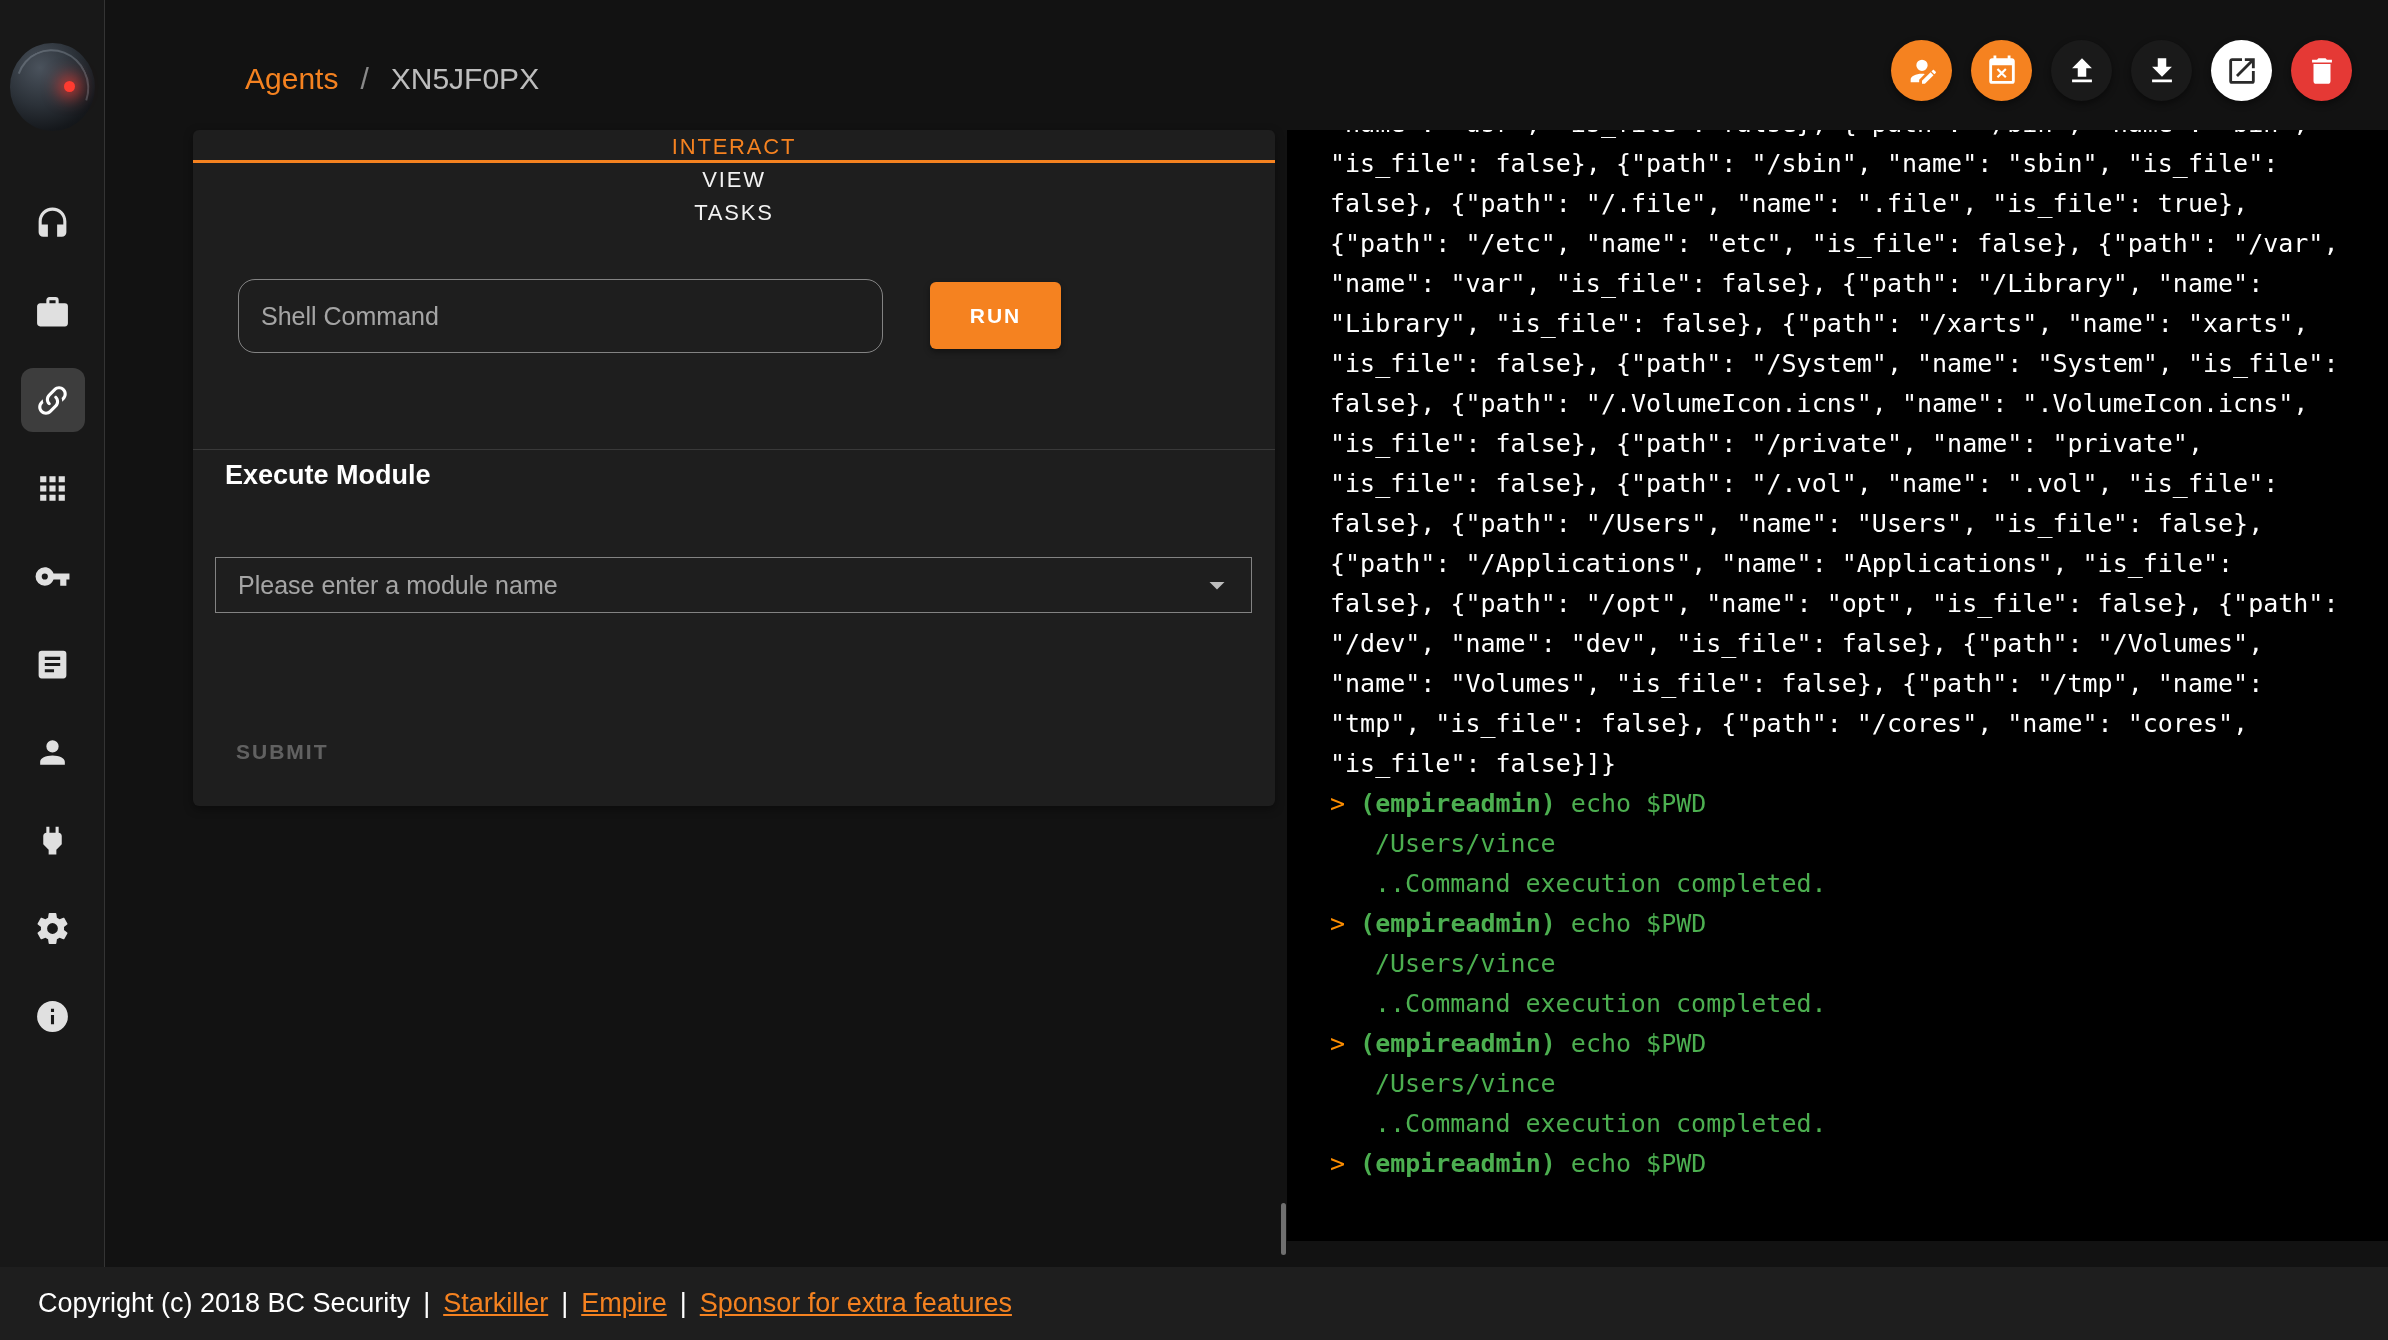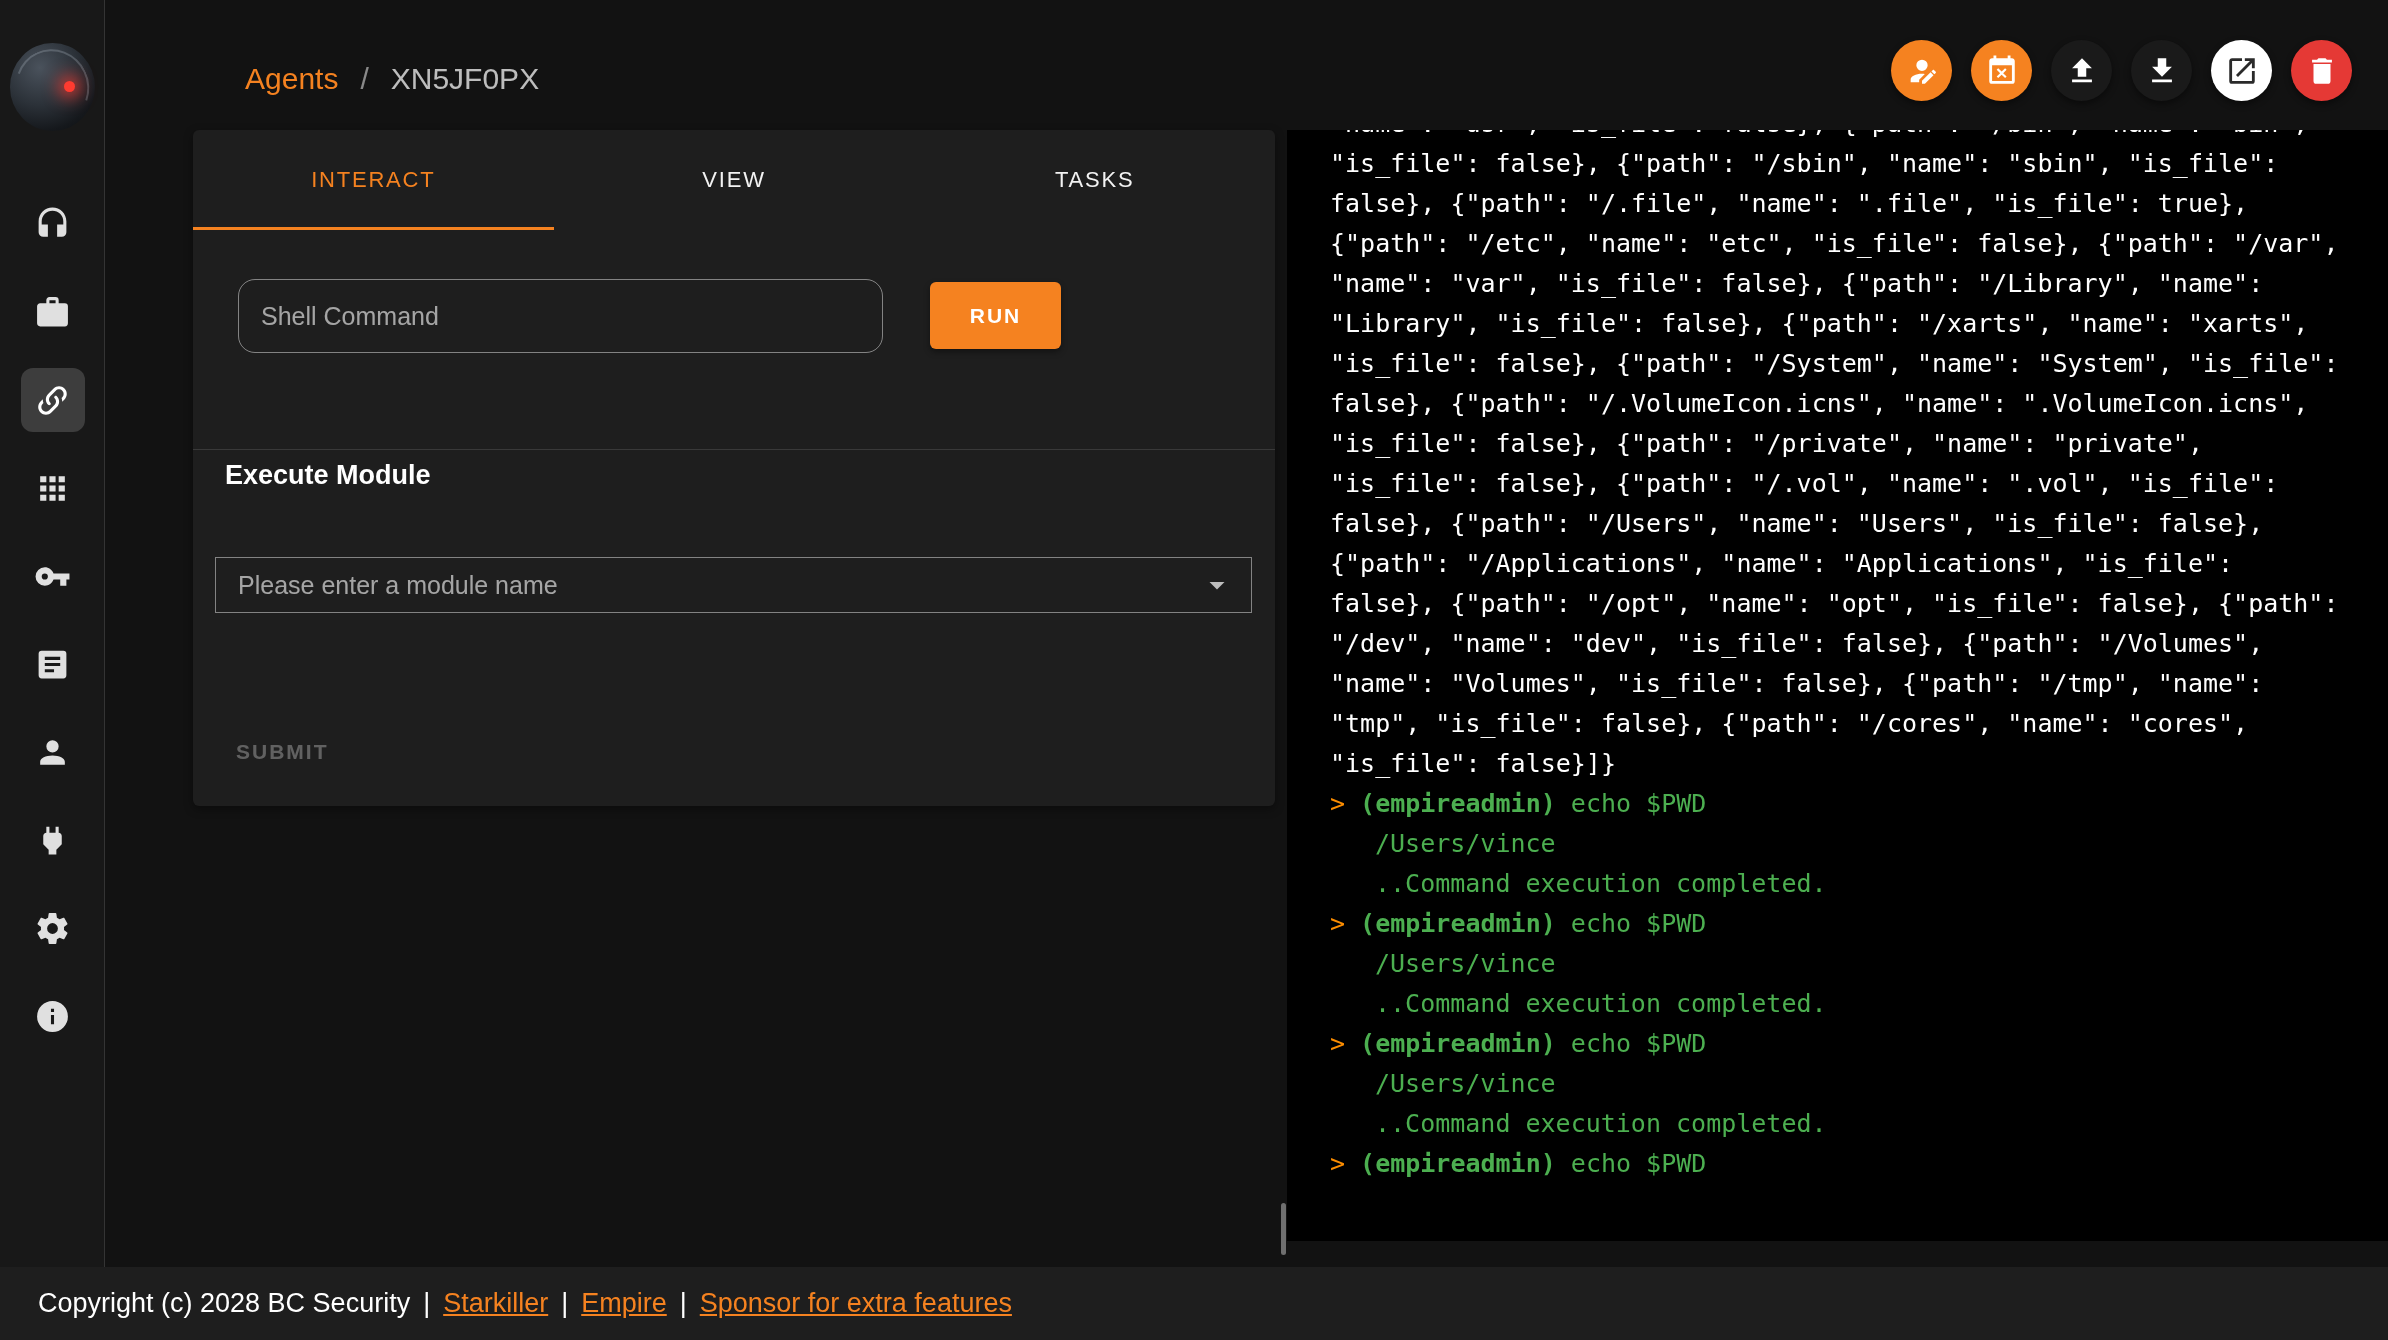--- a/index.html
+++ b/index.html
@@ -33,21 +33,21 @@
   .actions{position:absolute;top:40px;right:36px;display:flex;gap:19px;}
   .action-btn{width:61px;height:61px;border-radius:50%;border:none;display:flex;align-items:center;justify-content:center;cursor:pointer;box-shadow:0 3px 7px rgba(0,0,0,0.45);}
   .action-btn svg{width:34px;height:34px;}
   .action-btn.accent{background:var(--accent);color:#fff;}
   .action-btn.dark{background:#1a1a1a;color:#fff;}
   .action-btn.light{background:#ffffff;color:#2a2a2a;}
   .action-btn.danger{background:var(--danger);color:#fff;}
 
   
   .card{position:absolute;left:193px;top:130px;width:1082px;height:676px;background:#1E1E1E;border-radius:6px;box-shadow:0 3px 10px rgba(0,0,0,0.4);}
-  .tabs{position:absolute;top:0;left:0;right:0;height:100px;display:flex;}
+  .tabs{position:absolute;top:0;left:0;right:0;height:100px;display:flex;flex-direction:column;}
   .tab{flex:1;position:relative;display:flex;align-items:center;justify-content:center;font-size:22px;font-weight:500;letter-spacing:1.8px;color:#f2f2f2;cursor:pointer;}
   .tab.active{color:var(--accent);}
   .tab.active::after{content:"";position:absolute;left:0;right:0;bottom:0;height:3px;background:var(--accent);}
 
   .textfield{position:absolute;left:45px;top:149px;width:645px;height:74px;border:1px solid rgba(255,255,255,0.45);border-radius:17px;display:flex;align-items:center;}
   .textfield input{width:100%;height:100%;background:transparent;border:none;outline:none;color:#fff;font-size:25px;padding:0 22px;font-family:"Liberation Sans",sans-serif;}
   .textfield input::placeholder{color:rgba(255,255,255,0.6);}
 
   .btn-run{position:absolute;left:737px;top:152px;width:131px;height:67px;background:var(--accent);color:#fff;border:none;border-radius:6px;font-size:21px;font-weight:700;letter-spacing:2px;cursor:pointer;box-shadow:0 3px 6px rgba(0,0,0,0.4);font-family:"Liberation Sans",sans-serif;}
 
@@ -232,21 +232,21 @@
       <div class="tline output">/Users/vince</div>
       <div class="tline output">..Command execution completed.</div>
       <div class="tline command"><span class="prompt">&gt; </span><span class="user">(empireadmin) </span><span class="cmd">echo $PWD</span></div>
       <div class="tline output">/Users/vince</div>
       <div class="tline output">..Command execution completed.</div>
       <div class="tline command"><span class="prompt">&gt; </span><span class="user">(empireadmin) </span><span class="cmd">echo $PWD</span></div>
     </section>
   <div class="scroll-thumb"></div>
 
   <footer class="footer">
-    <span>Copyright (c) 2028 BC Security</span>
+    <span>Copyright (c) 2018 BC Security</span>
     <span class="f-sep">|</span>
     <a>Starkiller</a>
     <span class="f-sep">|</span>
     <a>Empire</a>
     <span class="f-sep">|</span>
     <a>Sponsor for extra features</a>
   </footer>
 
 </div>
 

